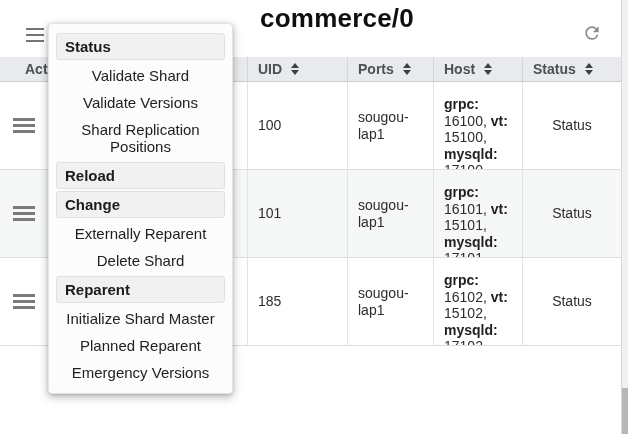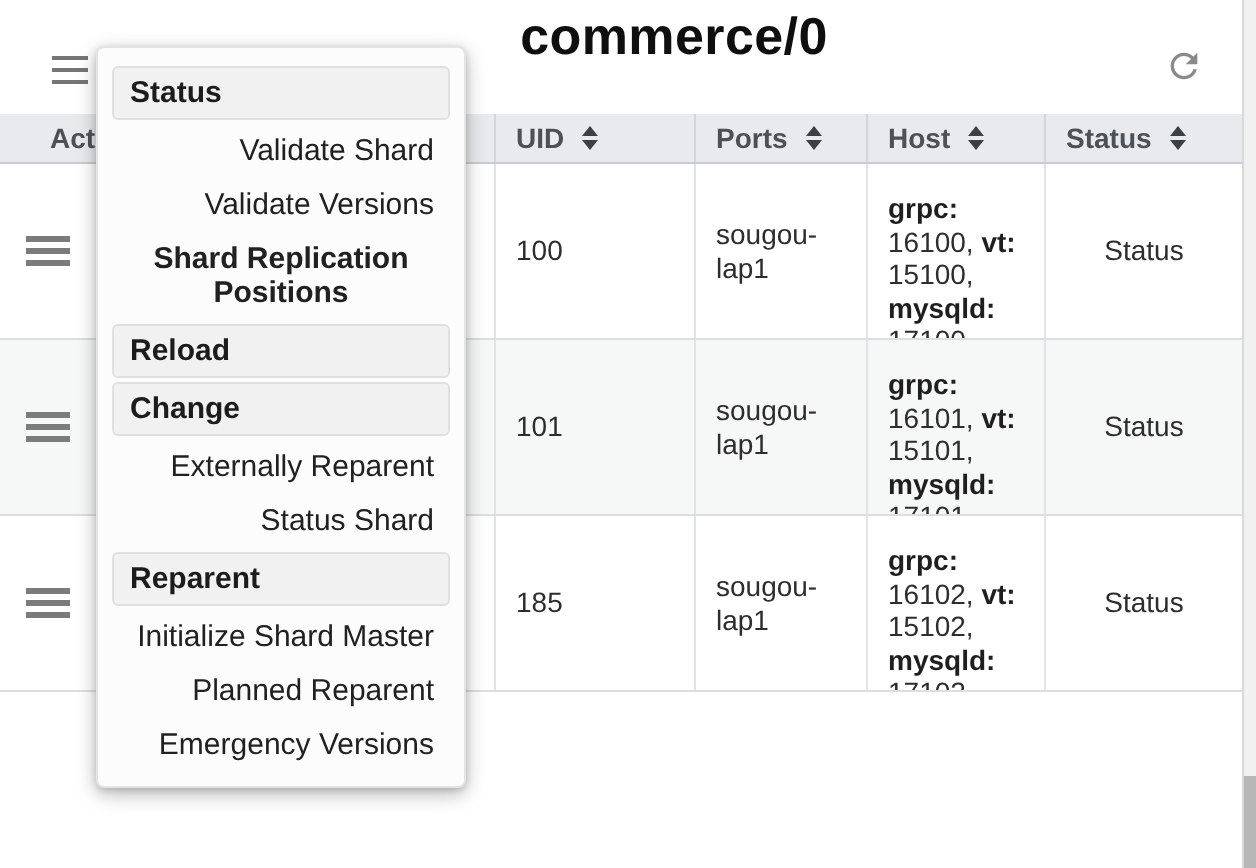--- a/index.html
+++ b/index.html
@@ -72,24 +72,24 @@
     box-shadow: 0 3px 10px rgba(0,0,0,0.28), 0 1px 3px rgba(0,0,0,0.15);
     padding: 7px;
   }
   .menu-header {
     background: #f1f1f1; border: 1px solid #e0e0e0; border-radius: 3px;
     padding: 4px 8px; margin: 2px 0;
     font-size: 15px; line-height: 17px; font-weight: bold; color: #1c1c1c;
   }
   .menu-item {
     display: block; width: 100%; background: none; border: 0; cursor: pointer;
-    text-align: right; padding: 5px 8px;
+    text-align: center; padding: 5px 8px;
     font-family: inherit; font-size: 15px; line-height: 17px; color: #212121;
   }
-  .menu-item.center { text-align: center; font-weight: bold; }
+  .menu-item.center { text-align: center; }
 
   
   .scrollbar {
     position: absolute; top: 0; right: 0; width: 7px; height: 434px;
     background: #f1f1f1; border-left: 1px solid #d9d9d9;
   }
   .scrollbar-thumb { position: absolute; left: 0; right: 0; top: 388px; height: 46px; background: #b7b7b7; }
 </style>
 </head>
 <body>
@@ -190,21 +190,21 @@
 </div>
 
 <div class="menu">
     <div class="menu-header">Status</div>
     <button class="menu-item">Validate Shard</button>
     <button class="menu-item">Validate Versions</button>
     <button class="menu-item center">Shard Replication Positions</button>
     <div class="menu-header">Reload</div>
     <div class="menu-header">Change</div>
     <button class="menu-item">Externally Reparent</button>
-    <button class="menu-item">Status Shard</button>
+    <button class="menu-item">Delete Shard</button>
     <div class="menu-header">Reparent</div>
     <button class="menu-item">Initialize Shard Master</button>
     <button class="menu-item">Planned Reparent</button>
     <button class="menu-item">Emergency Versions</button>
   </div>
 
 <div class="scrollbar">
   <div class="scrollbar-thumb"></div>
 </div>
 

